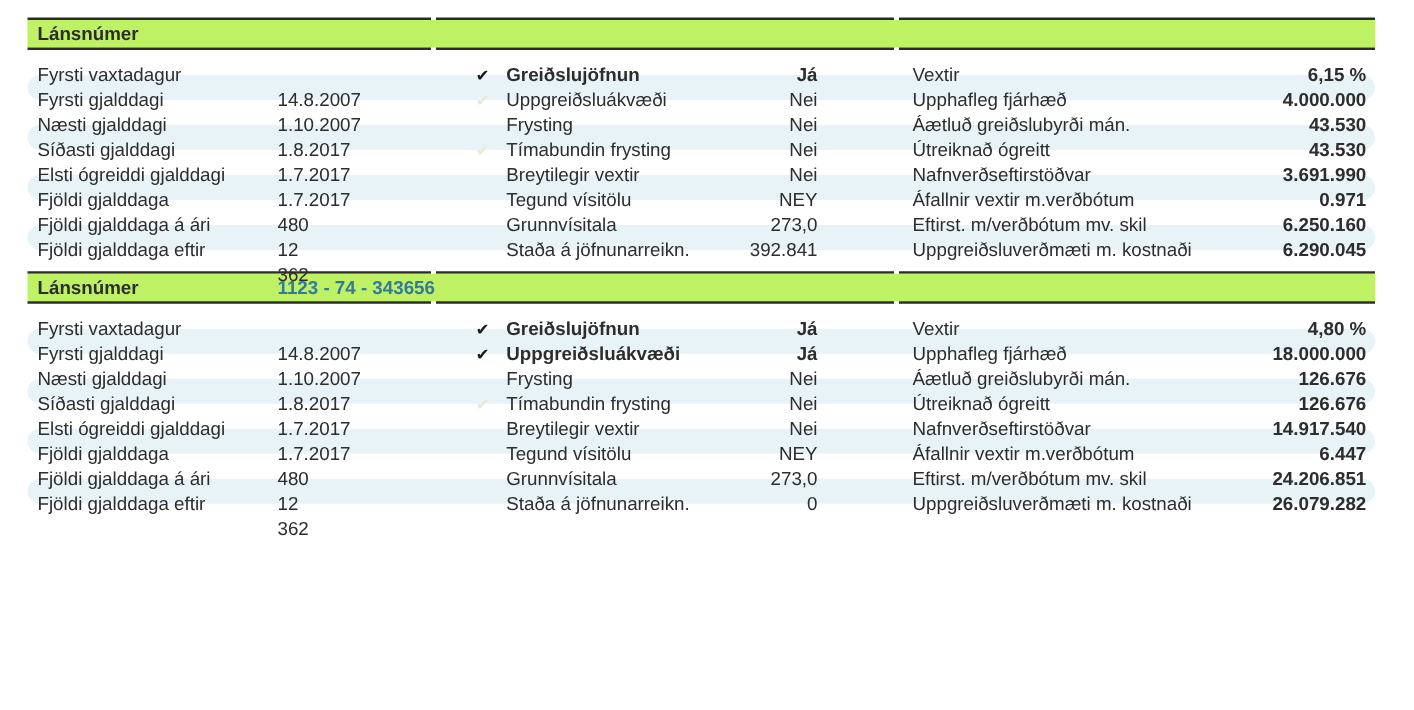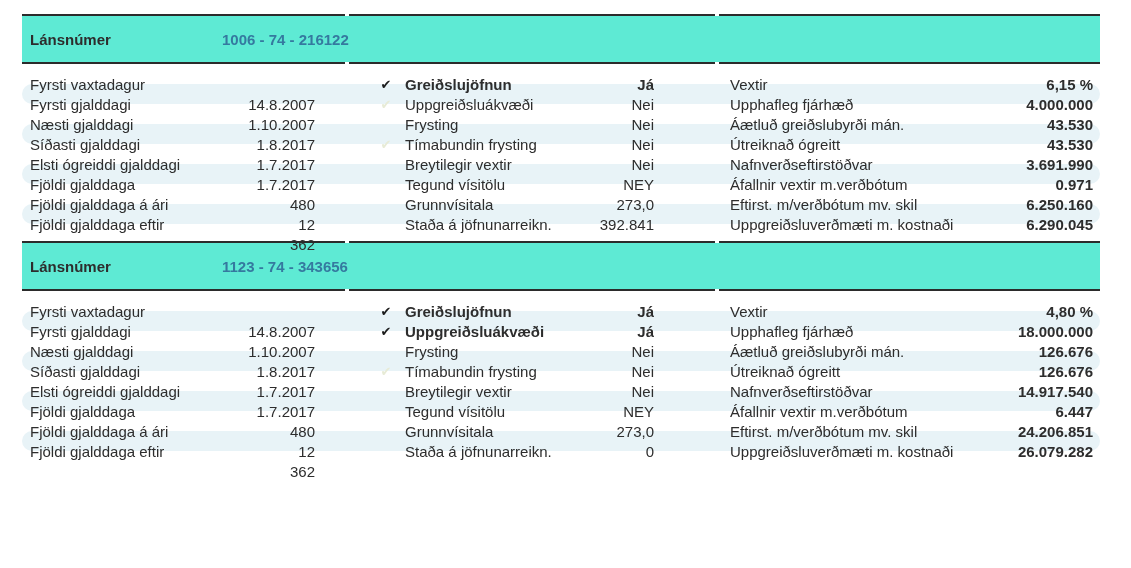--- a/index.html
+++ b/index.html
@@ -16,52 +16,51 @@
     height:2px;
     background:linear-gradient(to right,
       #2b2b2b 0,#2b2b2b 323px,
       rgba(255,255,255,0) 323px,rgba(255,255,255,0) 327px,
       #2b2b2b 327px,#2b2b2b 693px,
       rgba(255,255,255,0) 693px,rgba(255,255,255,0) 697px,
       #2b2b2b 697px,#2b2b2b 100%);
   }
   .sec-header{
     display:grid;grid-template-columns:200px 1fr;
-    height:46px;align-items:center;
-    background:#5eead4;font-weight:bold;
+    height:22px;align-items:center;
+    background:#bef264;font-weight:bold;
   }
   .sec-header .hlabel{padding-left:8px;}
   .sec-header .hnumber{color:#35799f;cursor:pointer;padding-left:0;}
   .row{
     display:grid;
     grid-template-columns:200px 93px 60px 22px 175px 82px 76px 240px 130px;
     height:20px;align-items:center;
   }
   .row.alt{background:#e8f3f7;border-radius:12px;}
   .cell{white-space:nowrap;overflow:hidden;}
   .c1l{padding-left:8px;}
-  .c1v{text-align:right;margin-top:40px;}
+  .c1v{text-align:left;margin-top:40px;}
   .chk{text-align:center;font-size:13px;line-height:1;}
   .chk.black{color:#1b1b1b;}
   .chk.faint{color:#e7ebd6;}
   .c2l{padding-left:8px;}
   .c2v{text-align:right;}
   .c3l{padding-left:0;}
   .c3v{text-align:right;padding-right:7px;font-weight:bold;}
   .row.emph .c2l,.row.emph .c2v{font-weight:bold;}
 </style>
 </head>
 <body>
 
 <div class="report" id="report-root">
   <div class="section">
     <div class="rule"></div>
     <div class="sec-header">
       <div class="hlabel cell">Lánsnúmer</div>
-      <div class="hnumber cell">1006 - 74 - 216122</div>
     </div>
     <div class="rule"></div>
     <div class="rows-host">
   <div class="row emph">
     <div class="cell c1l">Fyrsti vaxtadagur</div>
     <div class="cell c1v">14.8.2007</div>
     <div class="cell"></div>
     <div class="cell chk black">✔</div>
     <div class="cell c2l">Greiðslujöfnun</div>
     <div class="cell c2v">Já</div>

